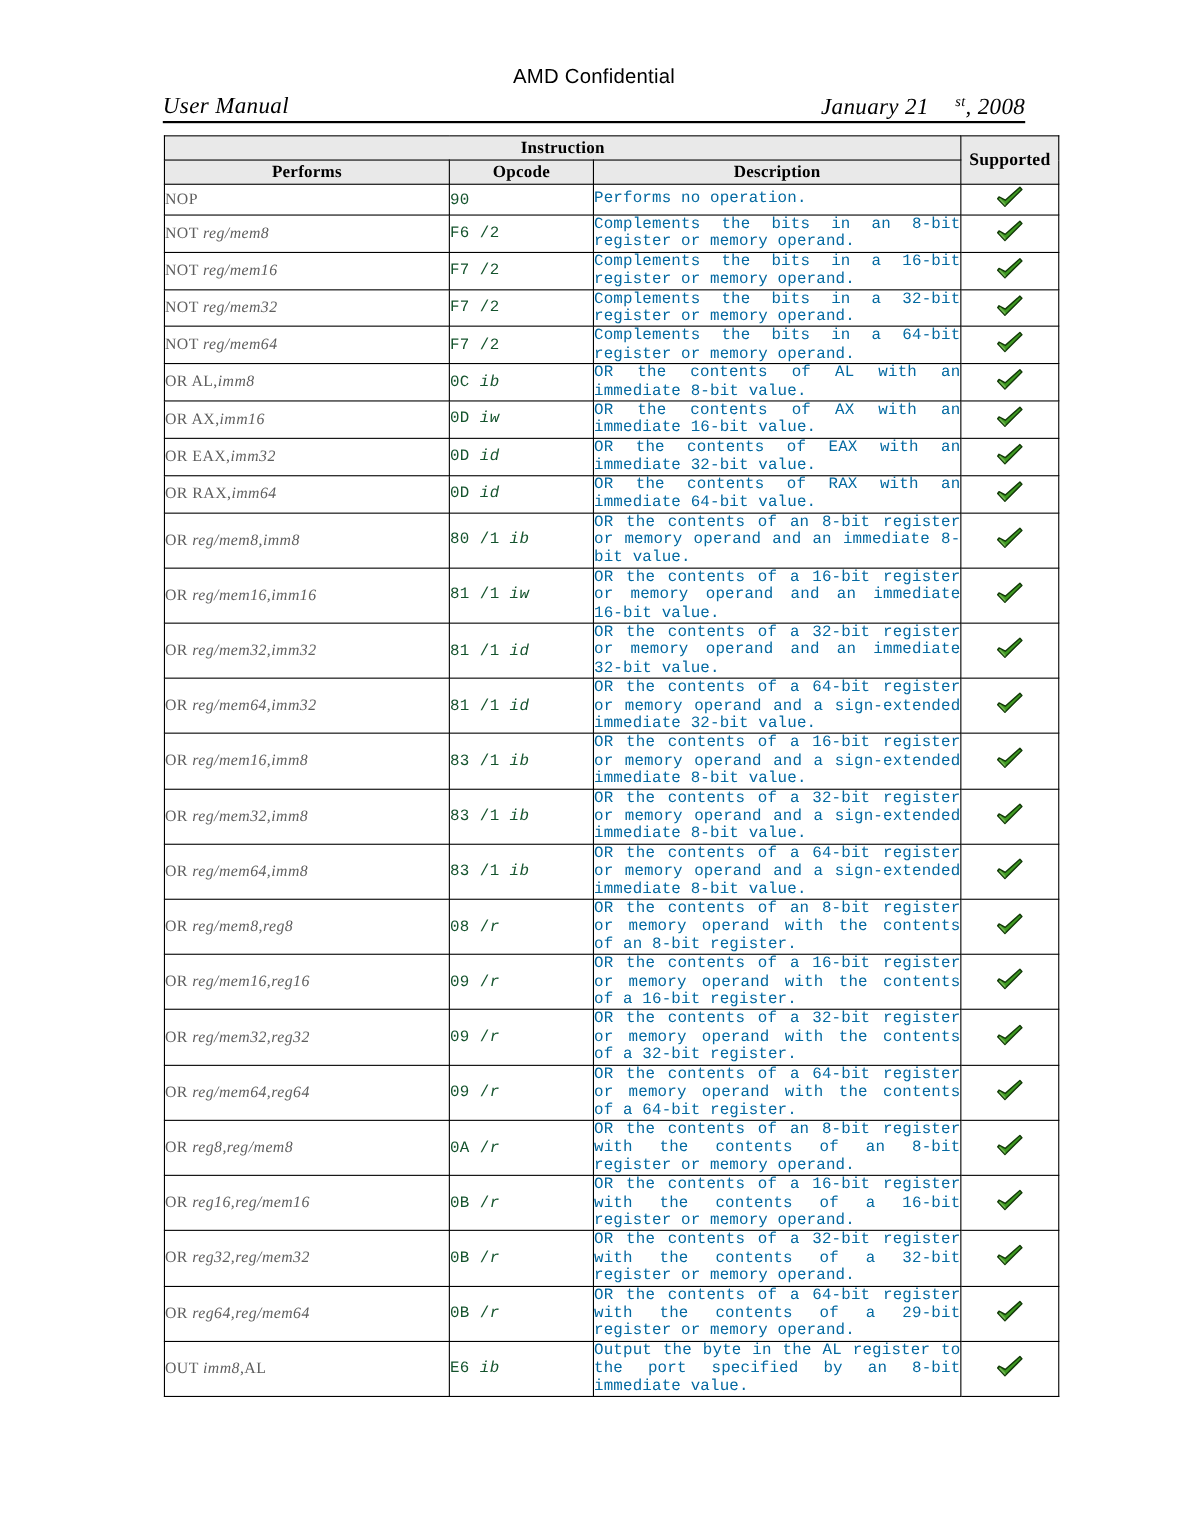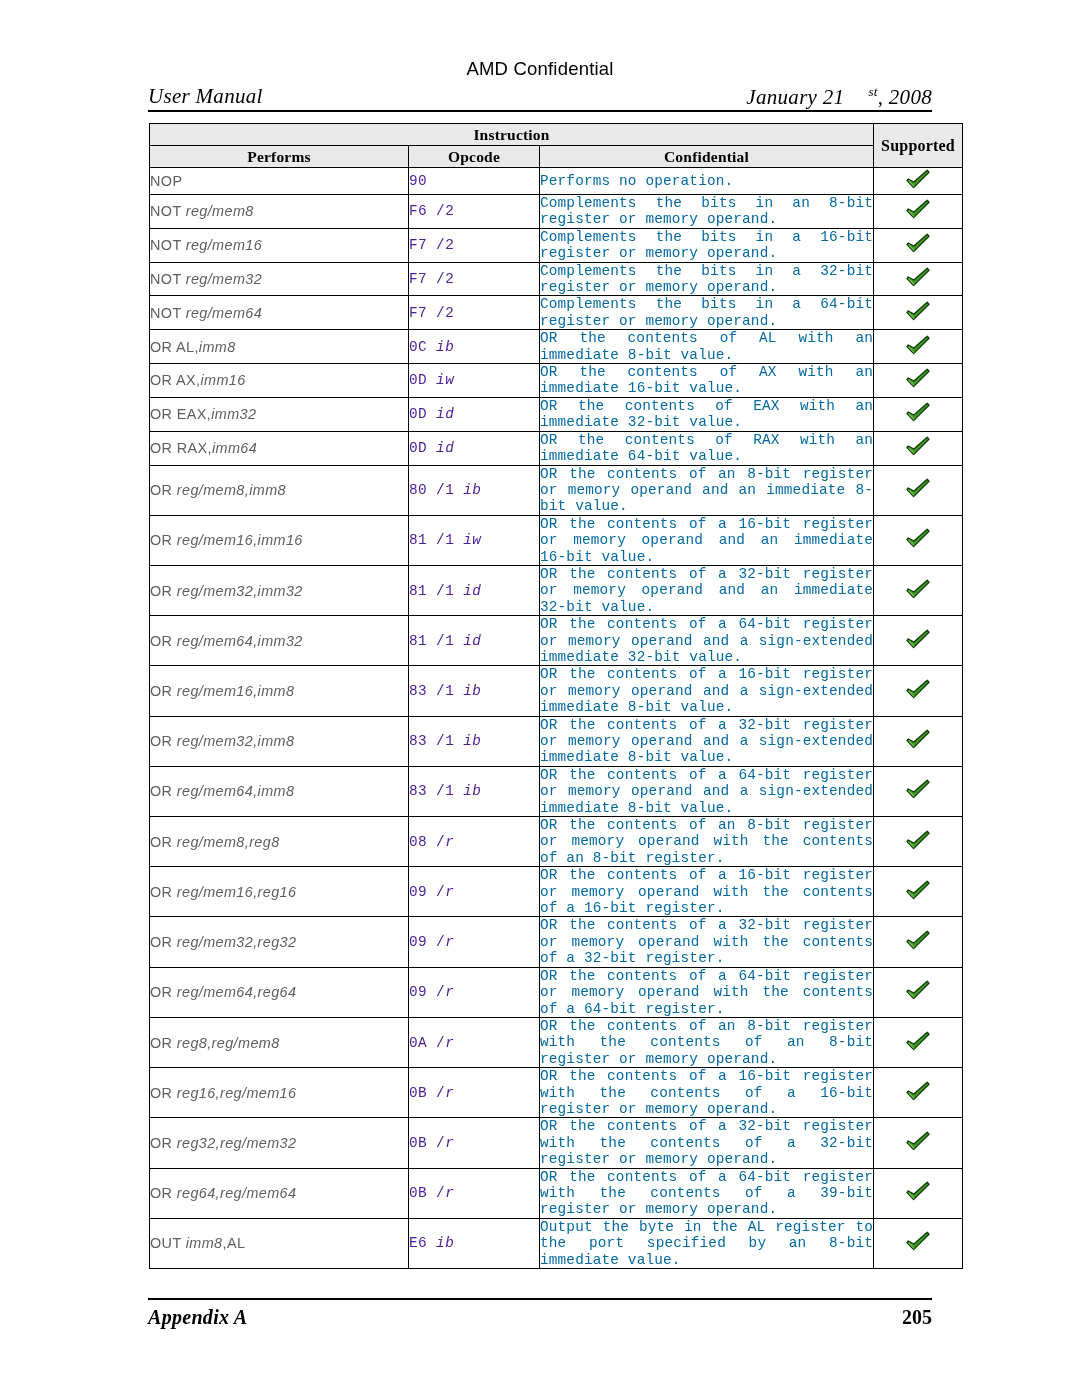--- a/index.html
+++ b/index.html
@@ -101,34 +101,34 @@
     text-align: center;
     height: 21px;
     line-height: 21px;
     letter-spacing: 0.2px;
   }
   thead th.hdr-sup {
     font-size: 16px;
   }
 
   td.mnem {
-    font-family: Liberation Sans, sans-serif;
+    font-family: Liberation Serif, serif;
     font-size: 14.4px;
     color: #5e5e5e;
     padding: 0 0 0 12px;
     letter-spacing: 0.4px;
     white-space: nowrap;
   }
   td.mnem i {
     font-style: italic;
   }
   td.op {
     font-family: "Liberation Mono", monospace;
     font-size: 14.4px;
-    color: #4c1d95;
+    color: #14532d;
     padding: 0 0 0 12px;
     letter-spacing: 0.4px;
     white-space: nowrap;
     margin-left: 18px;
   }
   td.op i { font-style: italic; }
 
   td.desc {
     font-family: "Liberation Mono", monospace;
     font-size: 14.4px;
@@ -208,21 +208,21 @@
           <col class="c-sup">
       </colgroup>
       <thead>
         <tr>
           <th colspan="3">Instruction</th>
           <th rowspan="2" class="hdr-sup">Supported</th>
         </tr>
         <tr>
           <th>Performs</th>
           <th>Opcode</th>
-          <th>Confidential</th>
+          <th>Description</th>
         </tr>
       </thead>
       <tbody id="instr-body">
           <tr>
             <td class="mnem"><span>NOP</span></td>
             <td class="op"><span>90</span></td>
             <td class="desc one-line">Performs no operation.</td>
             <td class="sup"><span class="check"><svg width="26" height="22" viewBox="0 0 26 22">
                   <path d="M3.2 11.0 L2.0 12.6 L8.6 19.6 L24.0 4.2 L22.2 2.2 L8.9 14.0 Z" fill="#3f9a22" stroke="#123a08" stroke-width="1.3" stroke-linejoin="round"></path>
                   <path d="M4.4 12.2 L9.0 17.2 L9.0 19.4 L3.0 13.0 Z" fill="#7fbf5f" opacity="0.75"></path>
@@ -422,37 +422,33 @@
             <td class="op"><span>0B&nbsp;/</span><i>r</i></td>
             <td class="desc">OR the contents of a 32-bit register with the contents of a 32-bit register or memory operand.</td>
             <td class="sup"><span class="check"><svg width="26" height="22" viewBox="0 0 26 22">
                   <path d="M3.2 11.0 L2.0 12.6 L8.6 19.6 L24.0 4.2 L22.2 2.2 L8.9 14.0 Z" fill="#3f9a22" stroke="#123a08" stroke-width="1.3" stroke-linejoin="round"></path>
                   <path d="M4.4 12.2 L9.0 17.2 L9.0 19.4 L3.0 13.0 Z" fill="#7fbf5f" opacity="0.75"></path>
                 </svg></span></td>
           </tr>
           <tr>
             <td class="mnem"><span>OR </span><i>reg64,reg/mem64</i></td>
             <td class="op"><span>0B&nbsp;/</span><i>r</i></td>
-            <td class="desc">OR the contents of a 64-bit register with the contents of a 39-bit register or memory operand.</td>
+            <td class="desc">OR the contents of a 64-bit register with the contents of a 29-bit register or memory operand.</td>
             <td class="sup"><span class="check"><svg width="26" height="22" viewBox="0 0 26 22">
                   <path d="M3.2 11.0 L2.0 12.6 L8.6 19.6 L24.0 4.2 L22.2 2.2 L8.9 14.0 Z" fill="#3f9a22" stroke="#123a08" stroke-width="1.3" stroke-linejoin="round"></path>
                   <path d="M4.4 12.2 L9.0 17.2 L9.0 19.4 L3.0 13.0 Z" fill="#7fbf5f" opacity="0.75"></path>
                 </svg></span></td>
           </tr>
           <tr>
             <td class="mnem"><span>OUT </span><i>imm8</i><span>,AL</span></td>
             <td class="op"><span>E6&nbsp;</span><i>ib</i></td>
             <td class="desc">Output the byte in the AL register to the port specified by an 8-bit immediate value.</td>
             <td class="sup"><span class="check"><svg width="26" height="22" viewBox="0 0 26 22">
                   <path d="M3.2 11.0 L2.0 12.6 L8.6 19.6 L24.0 4.2 L22.2 2.2 L8.9 14.0 Z" fill="#3f9a22" stroke="#123a08" stroke-width="1.3" stroke-linejoin="round"></path>
                   <path d="M4.4 12.2 L9.0 17.2 L9.0 19.4 L3.0 13.0 Z" fill="#7fbf5f" opacity="0.75"></path>
                 </svg></span></td>
           </tr>
         </tbody>
     </table>
   </div>
 
-  <div class="footer-bar">
-    <span class="footer-left">Appendix A</span>
-    <span class="footer-right">205</span>
-  </div>
 
 </div>
 
 </body></html>

